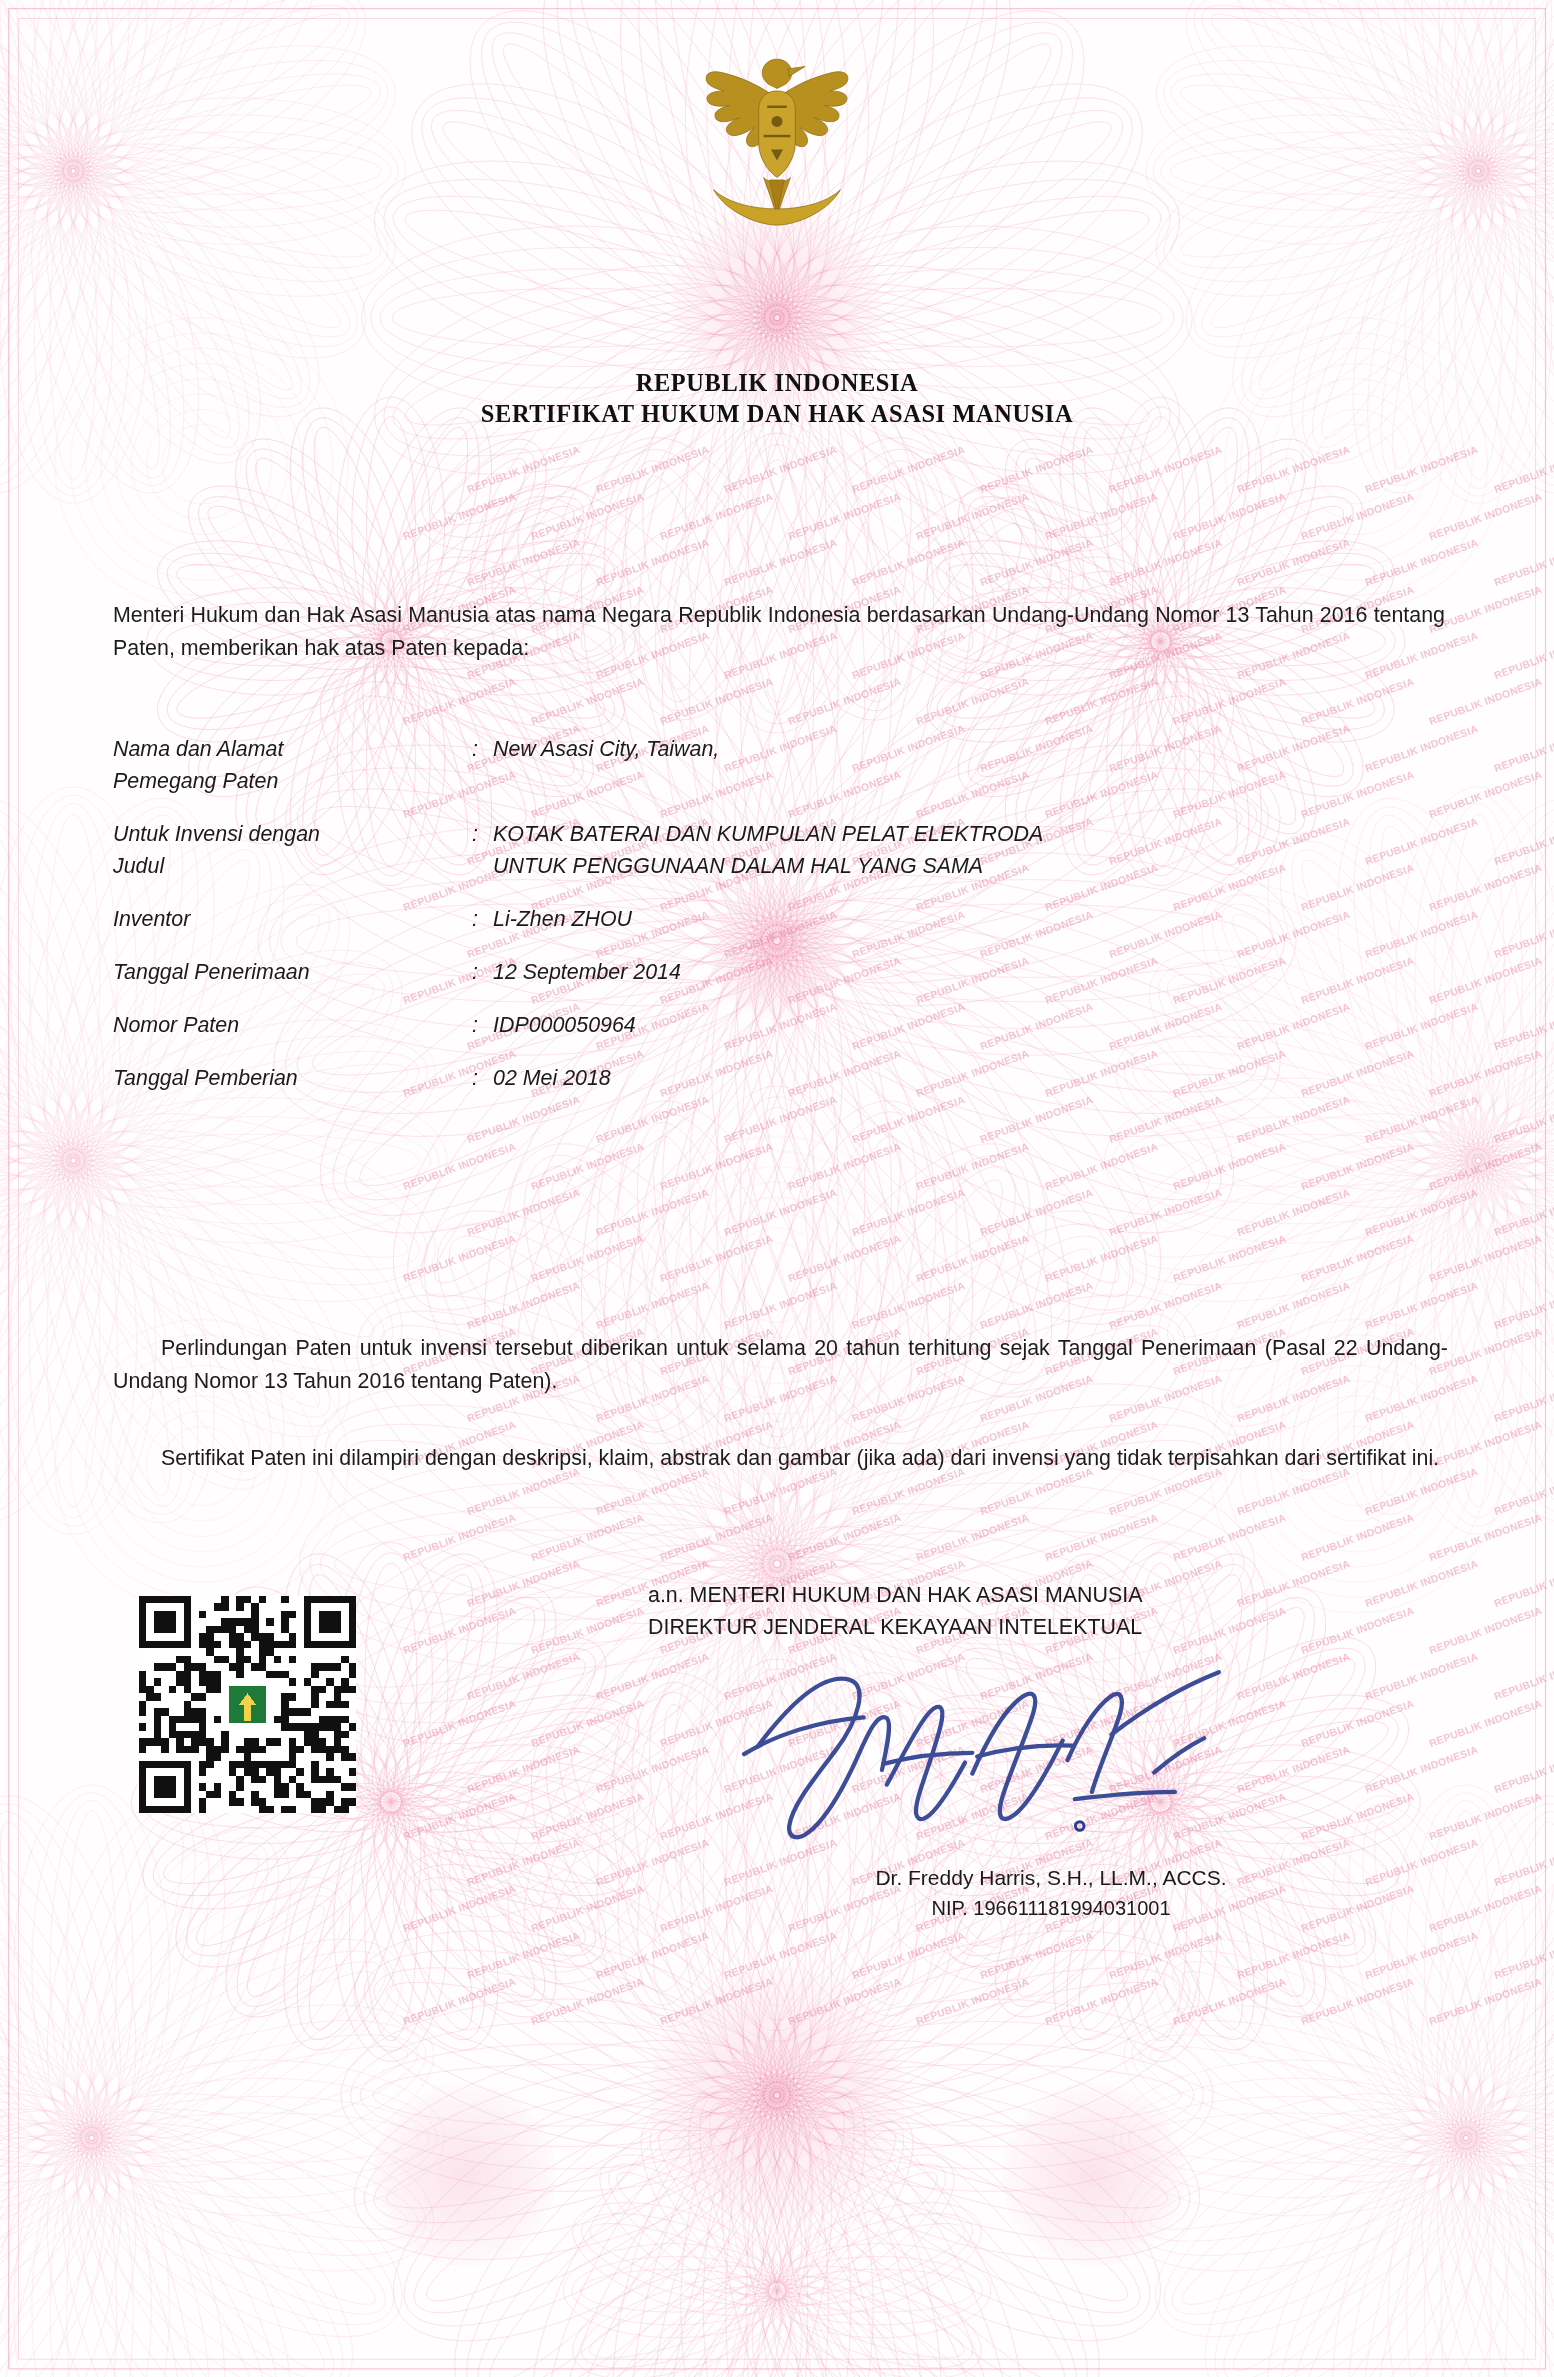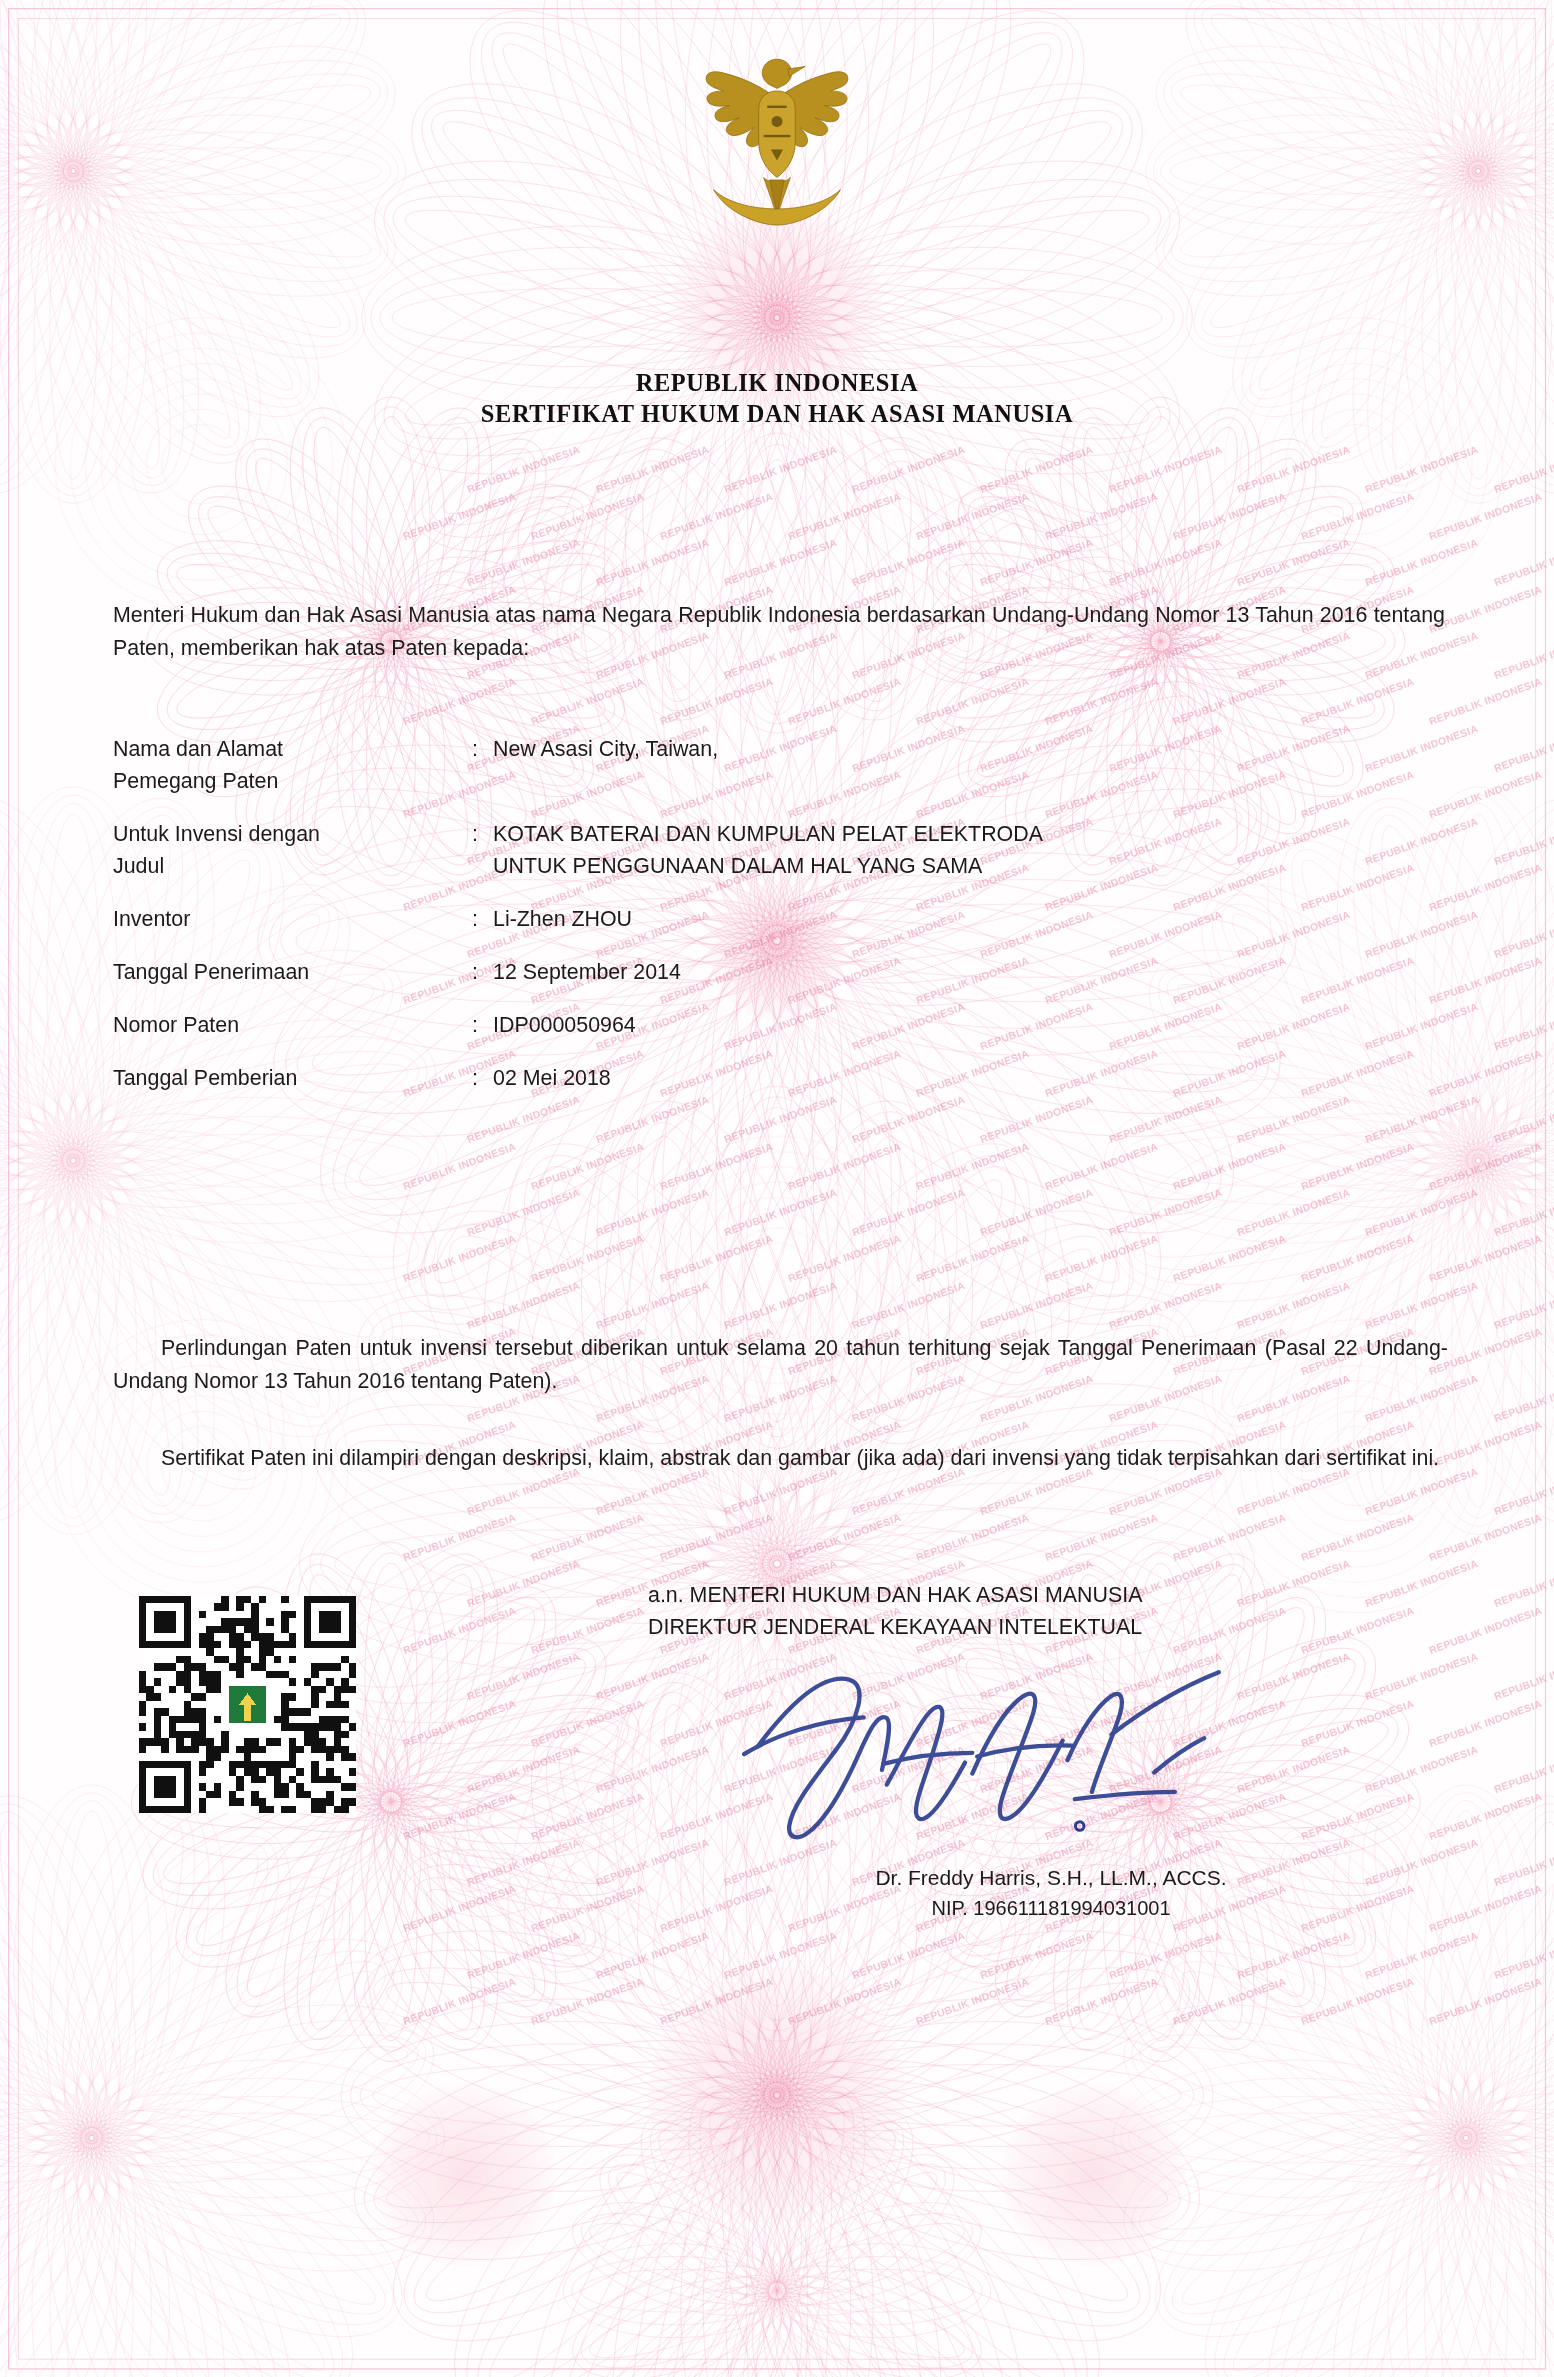--- a/index.html
+++ b/index.html
@@ -96,20 +96,21 @@
     left: 113px;
     width: 1332px;
     top: 599px;
   }
 
   .fields {
     position: absolute;
     left: 113px;
     top: 733px;
     width: 1344px;
+    font-style: italic;
   }
   .frow {
     display: flex;
     align-items: flex-start;
     margin-bottom: 21px;
   }
   .flabel {
     width: 359px;
     flex: 0 0 359px;
     font-size: 21.4px;

